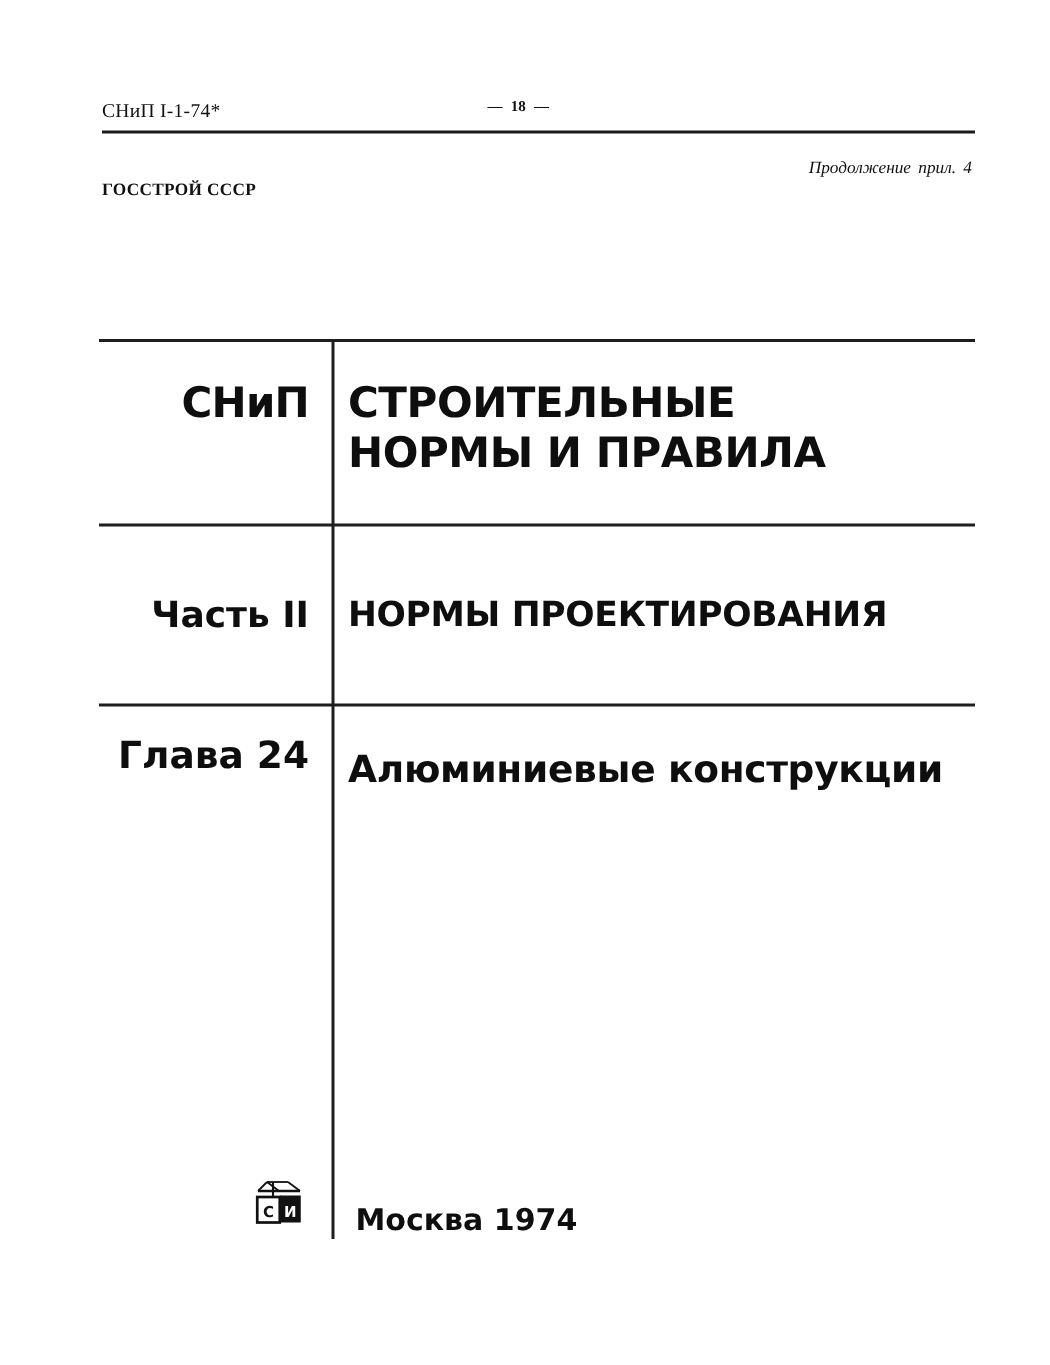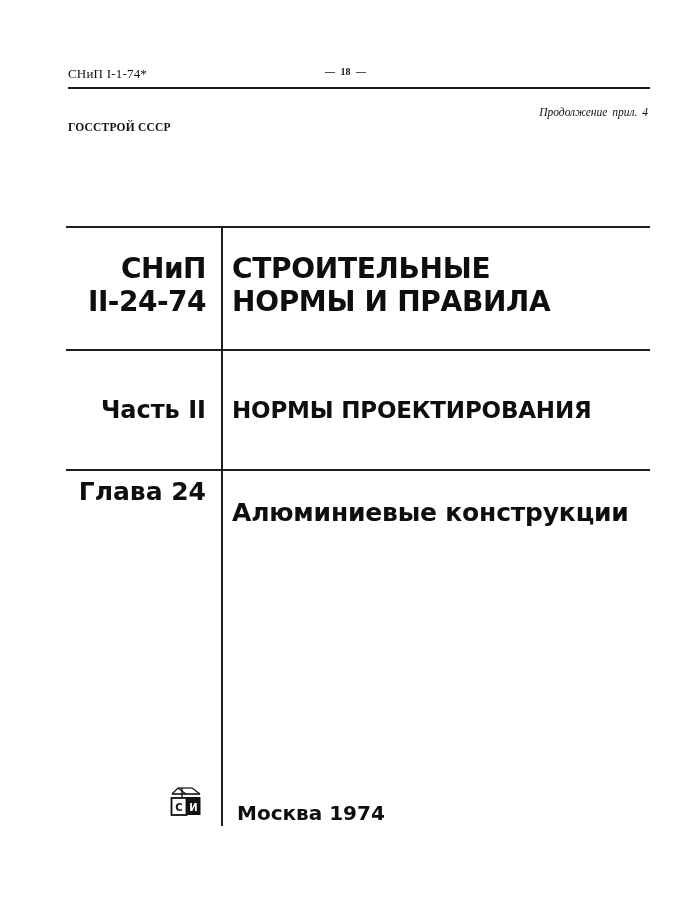--- a/index.html
+++ b/index.html
@@ -62,21 +62,21 @@
     }
     .vrule {
       left: 221px;
       top: 226px;
       width: 1.5px;
       height: 600px;
       background: #1e1e1e;
     }
     .cell-left {
       right: 494px;
-      text-align: right;
+      text-align: left;
       font-family: "DejaVu Sans", sans-serif;
       font-weight: bold;
       color: #0e0e0e;
     }
     .cell-right {
       left: 232px;
       font-family: "DejaVu Sans", sans-serif;
       font-weight: bold;
       color: #0e0e0e;
     }
@@ -97,21 +97,21 @@
       font-size: 24px;
       line-height: 30px;
     }
     .part-title {
       top: 395px;
       font-size: 23px;
       line-height: 30px;
       letter-spacing: -0.2px;
     }
     .chapter-label {
-      top: 476px;
+      top: 488px;
       font-size: 25px;
       line-height: 32px;
     }
     .chapter-title {
       top: 497px;
       font-size: 25px;
       line-height: 32px;
       letter-spacing: -0.2px;
     }
 
@@ -140,21 +140,20 @@
   <div>ГОССТРОЙ СССР</div>
 </div>
 
 <div class="abs hrule" style="top:226px;"></div>
 <div class="abs hrule" style="top:349px;"></div>
 <div class="abs hrule" style="top:469px;"></div>
 <div class="abs vrule"></div>
 
 <div class="abs cell-left snip-code">
   <div>СНиП</div>
-  <div>II-24-74</div>
 </div>
 <div class="abs cell-right main-title">
   <div>СТРОИТЕЛЬНЫЕ</div>
   <div>НОРМЫ И ПРАВИЛА</div>
 </div>
 
 <div class="abs cell-left part-label">Часть II</div>
 <div class="abs cell-right part-title">НОРМЫ ПРОЕКТИРОВАНИЯ</div>
 
 <div class="abs cell-left chapter-label">Глава 24</div>

